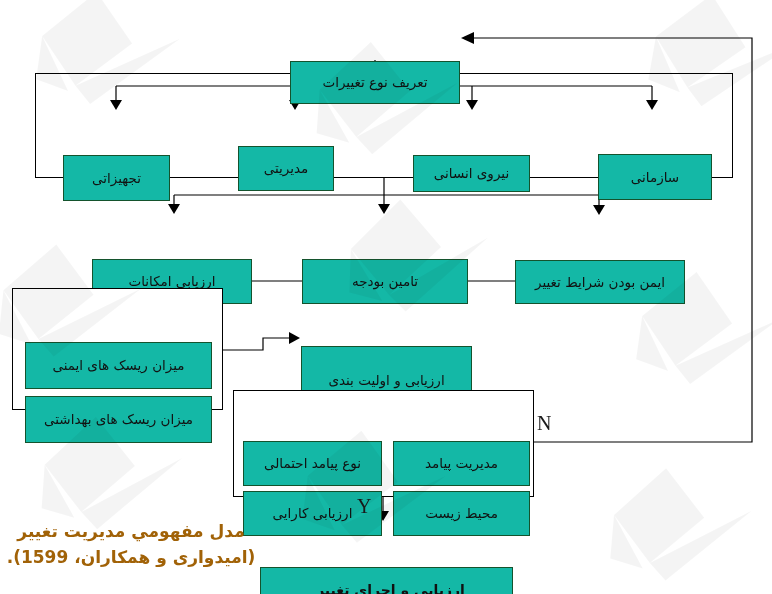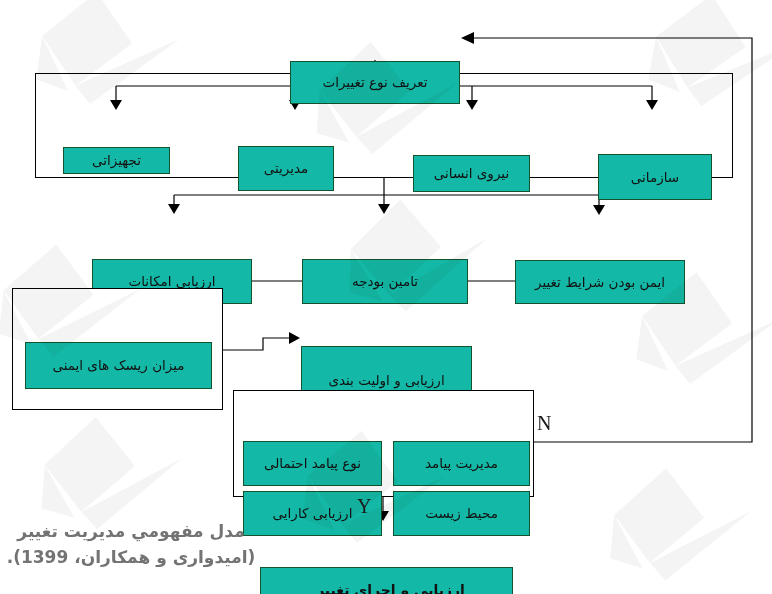--- a/index.html
+++ b/index.html
@@ -79,50 +79,51 @@
       <polygon points="289,332 289,344 300,338"></polygon>
       <polygon points="380,379 392,379 386,389"></polygon>
       <polygon points="377,511 389,511 383,521"></polygon>
       <polygon points="474,32 474,44 461,38"></polygon>
     </g>
   </svg>
 
   <div class="box" style="left:290px;top:17px;width:170px;height:43px;">تعریف نوع تغییرات</div>
 
   <div class="container" style="left:35px;top:73px;width:698px;height:105px;"></div>
-  <div class="box" style="left:63px;top:103px;width:107px;height:27px;">تجهیزاتی</div>
+  <div class="box" style="left:63px;top:111px;width:107px;height:46px;">تجهیزاتی</div>
   <div class="box" style="left:238px;top:102px;width:96px;height:45px;">مدیریتی</div>
   <div class="box" style="left:413px;top:111px;width:117px;height:37px;">نیروی انسانی</div>
   <div class="box" style="left:598px;top:110px;width:114px;height:46px;">سازمانی</div>
 
   <div class="box" style="left:92px;top:215px;width:160px;height:45px;">ارزیابی امکانات</div>
   <div class="box" style="left:302px;top:215px;width:166px;height:45px;">تامین بودجه</div>
   <div class="box" style="left:515px;top:216px;width:170px;height:44px;">ایمن بودن شرایط تغییر</div>
 
   <div class="container" style="left:12px;top:288px;width:211px;height:122px;z-index:2;background:#fff;"></div>
   <div class="box" style="left:25px;top:298px;width:187px;height:47px;">میزان ریسک های ایمنی</div>
+  <div class="box" style="left:25px;top:352px;width:187px;height:47px;">میزان ریسک های بهداشتی</div>
 
   <div class="box multi" style="left:301px;top:302px;width:171px;height:68px;justify-content:center;">
     <span>ارزیابی و اولیت بندی</span>
   </div>
 
   <div class="container" style="left:233px;top:390px;width:301px;height:107px;z-index:2;background:#fff;"></div>
   <div class="box" style="left:243px;top:397px;width:139px;height:45px;">نوع پیامد احتمالی</div>
   <div class="box" style="left:393px;top:397px;width:137px;height:45px;">مدیریت پیامد</div>
   <div class="box" style="left:243px;top:447px;width:139px;height:45px;">ارزیابی کارایی</div>
   <div class="box" style="left:393px;top:447px;width:137px;height:45px;">محیط زیست</div>
 
   <div class="box bold" style="left:260px;top:523px;width:253px;height:47px;padding-left:10px;">ارزیابی و اجرای تغییر</div>
 
   <div class="branch-label" style="left:537px;top:412px;">N</div>
   <div class="branch-label" style="left:357px;top:495px;">Y</div>
 
-  <div class="caption" style="color:#737373;">
+  <div class="caption" style="color:#a16207;">
     <div>مدل مفهومي مدیریت تغییر</div>
-    <div>(امیدواری و همکاران، 1399).</div>
+    <div>(امیدواری و همکاران، 1599).</div>
   </div>
 
   <svg class="layer wm" width="772" height="594" viewBox="0 0 772 594">
     <defs>
       <g id="wmark" fill="#000" fill-opacity="0.045">
         <polygon points="12,38 72,2 100,58 38,92"></polygon>
         <polygon points="38,92 148,60 50,112"></polygon>
         <polygon points="12,38 0,80 30,96"></polygon>
       </g>
     </defs>

